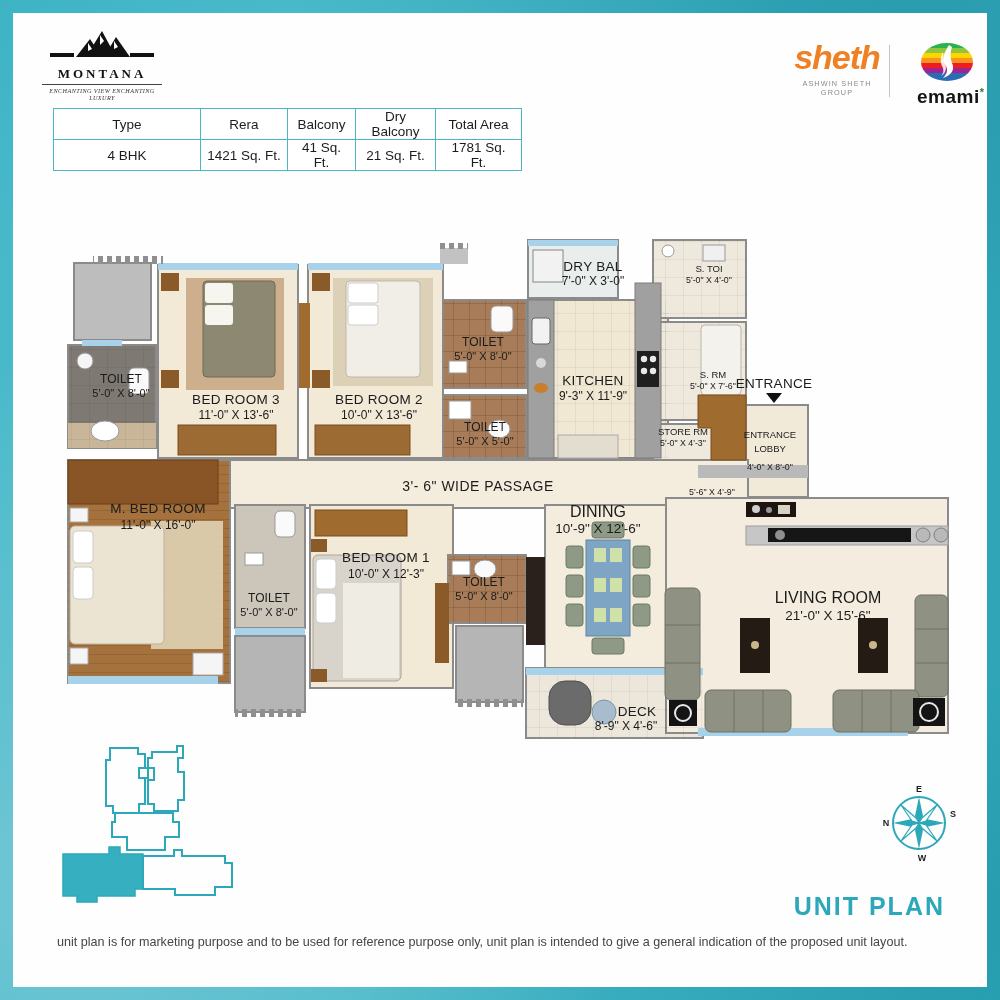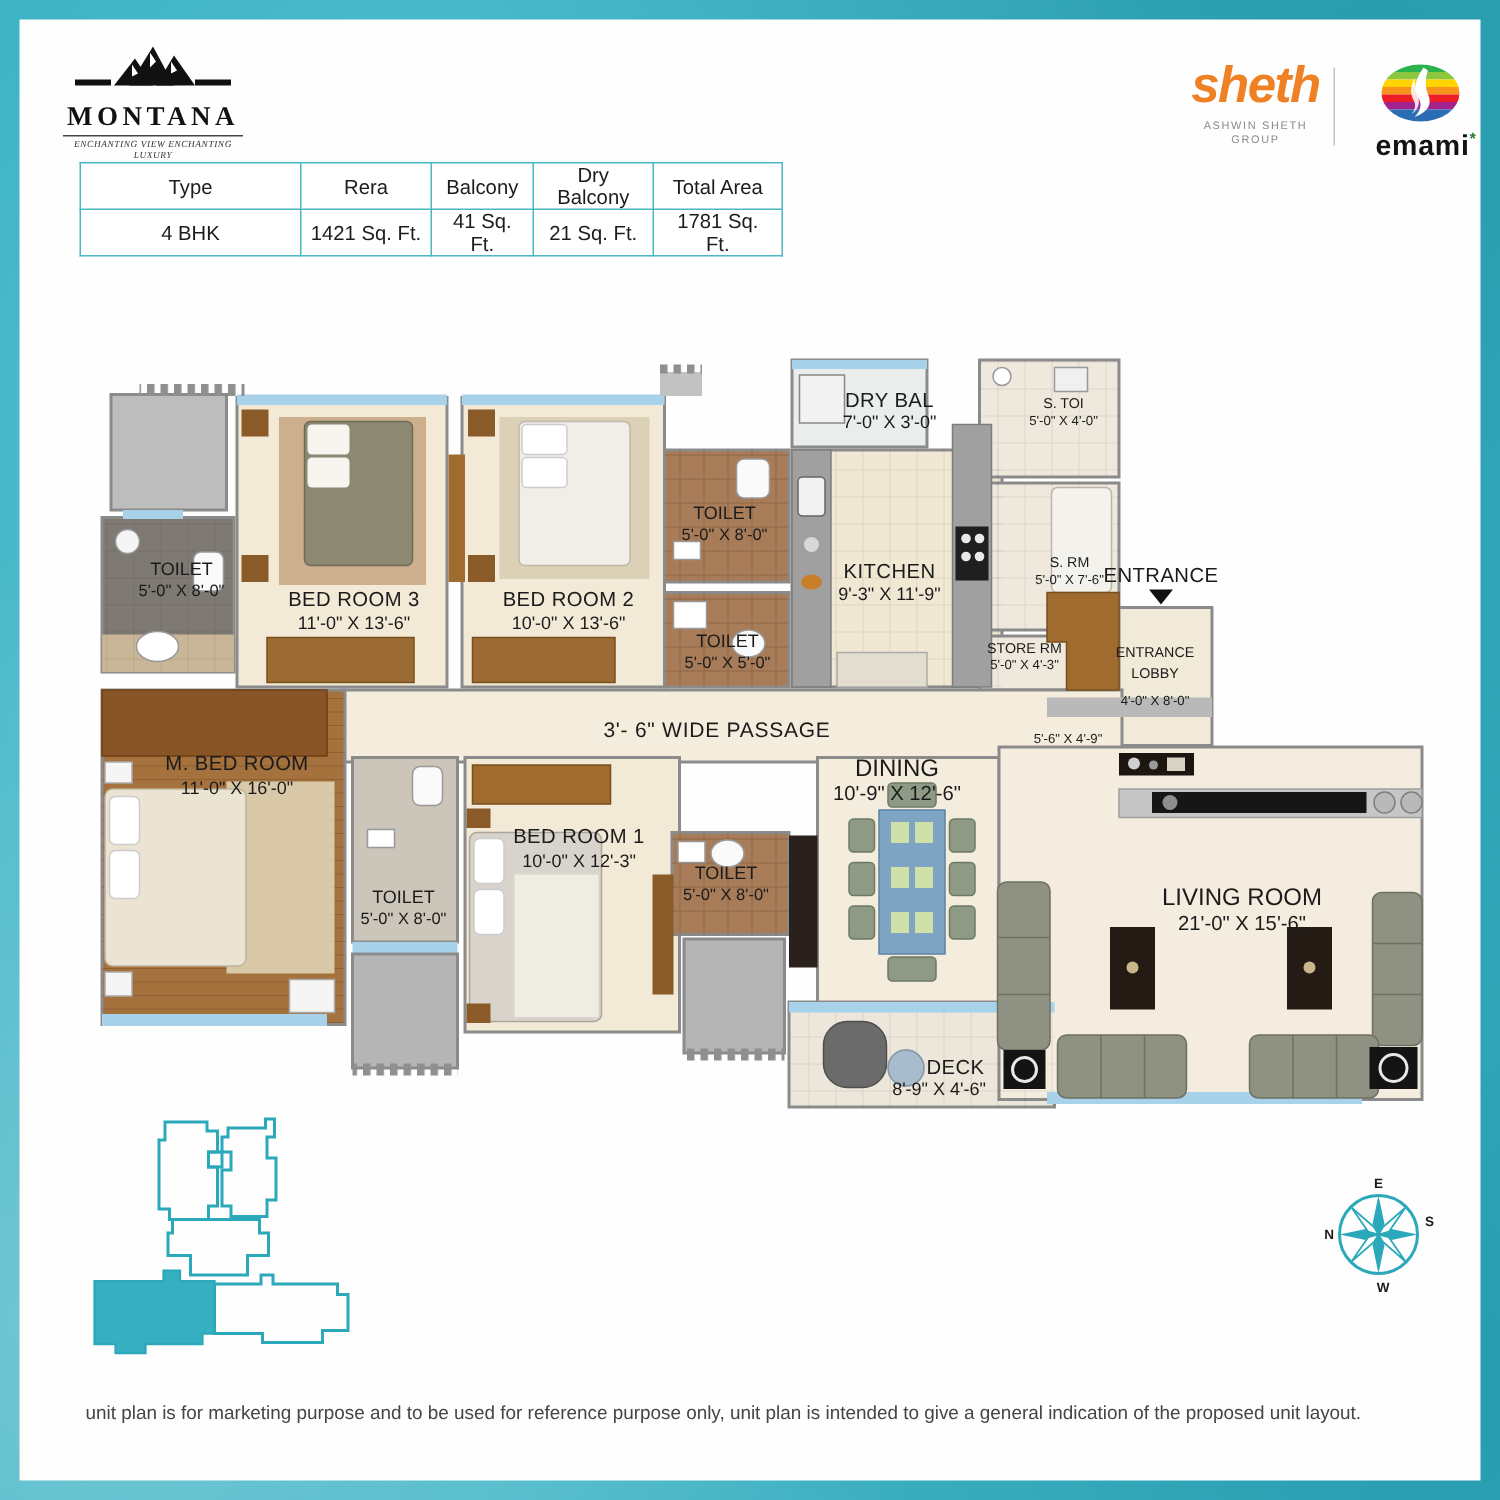--- a/index.html
+++ b/index.html
@@ -9,21 +9,21 @@
       radial-gradient(at 8% 88%, rgba(255,255,255,.30), transparent 42%),
       radial-gradient(at 92% 6%, rgba(14,120,138,.38), transparent 48%),
       radial-gradient(at 96% 92%, rgba(10,125,145,.42), transparent 46%),
       radial-gradient(at 35% 35%, rgba(130,216,226,.55), transparent 60%),
       radial-gradient(at 60% 75%, rgba(90,200,214,.45), transparent 55%),
       #39b1c3;}
   .panel{position:absolute;left:13px;top:13px;right:13px;bottom:13px;background:#fefefe;}
   .abs{position:absolute;}
   
   .montana{left:42px;top:27px;width:120px;text-align:center;color:#111;}
-  .montana .mname{font-family:"Liberation Serif",serif;font-weight:bold;font-size:18px;letter-spacing:3px;margin-top:1px;}
+  .montana .mname{font-family:"Liberation Serif",serif;font-weight:bold;font-size:13px;letter-spacing:3px;margin-top:1px;}
   .montana .mtag{font-family:"Liberation Serif",serif;font-style:italic;font-size:6.2px;letter-spacing:.4px;color:#333;
     border-top:1px solid #444;padding-top:2px;margin-top:2px;}
   .sheth{left:787px;top:40px;width:100px;text-align:center;}
   .sheth .sname{font-size:34px;font-weight:bold;color:#ef8023;line-height:1;letter-spacing:-1px;font-style:italic;}
   .sheth .ssub{font-size:7.3px;letter-spacing:1.1px;color:#8a8a8a;margin-top:5px;}
   .logodiv{left:889px;top:45px;width:1px;height:52px;background:#c4c4c4;}
   .emami{left:917px;top:42px;width:60px;text-align:center;}
   .emami .ename{font-size:19px;font-weight:bold;color:#141414;letter-spacing:.5px;line-height:1;margin-top:1px;}
   .emami sup{font-size:11px;color:#2e7d32;}
   
@@ -420,17 +420,18 @@
       </g>
     </g>
     <g style="font-size:9px;font-weight:bold" fill="#2ba8b9">
       <text x="8" y="43">N</text>
       <text x="41" y="9">E</text>
       <text x="75" y="34">S</text>
       <text x="44" y="78">W</text>
     </g>
   </svg>
 
+  <div class="abs unitplan">UNIT PLAN</div>
 
   <div class="abs disclaimer">
     <div>unit plan is for marketing purpose and to be used for reference purpose only, unit plan is intended to give a general indication of the proposed unit layout.</div>
   </div>
 </div>
 
 </body></html>

